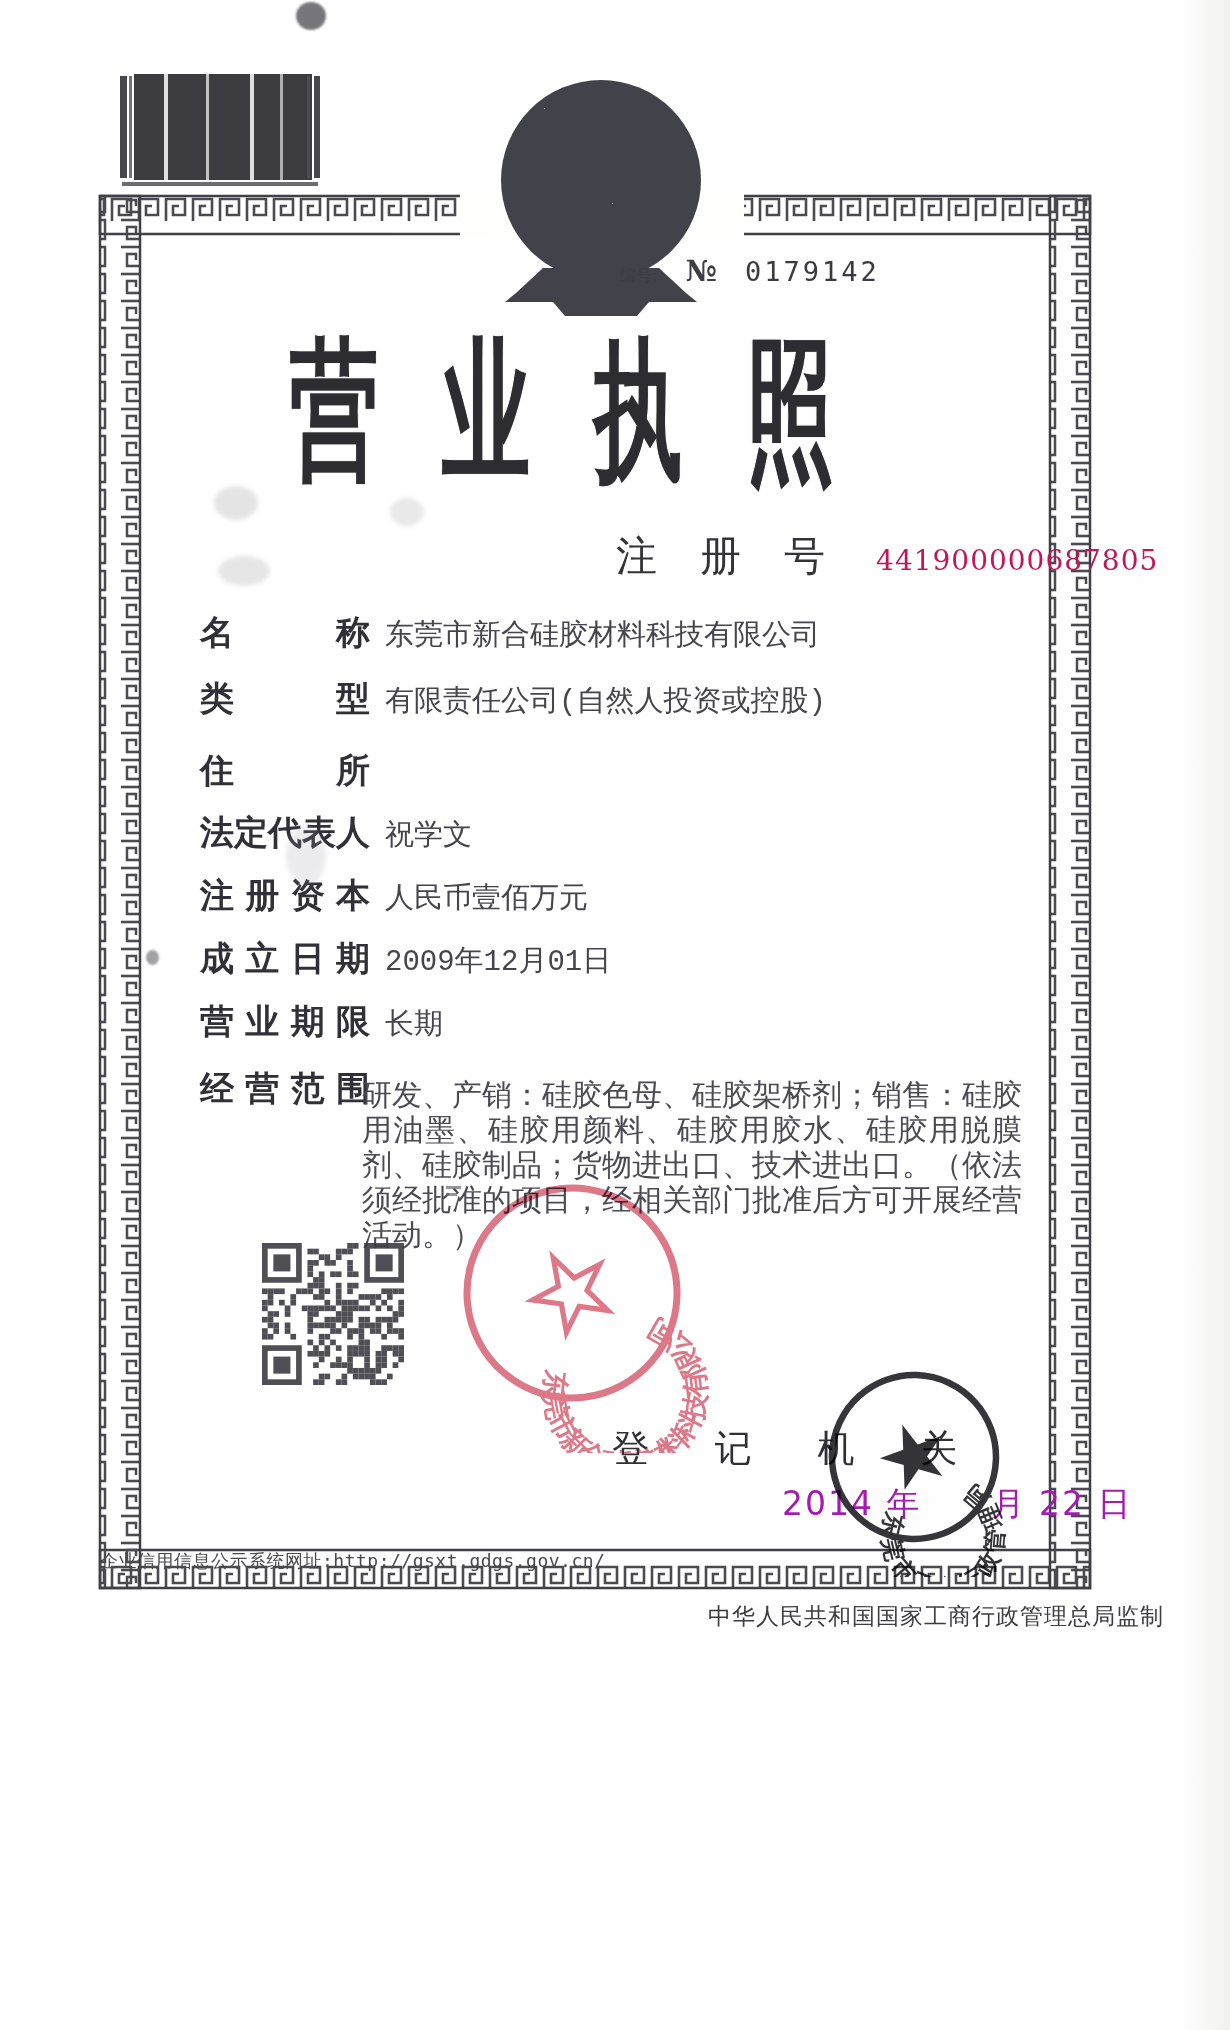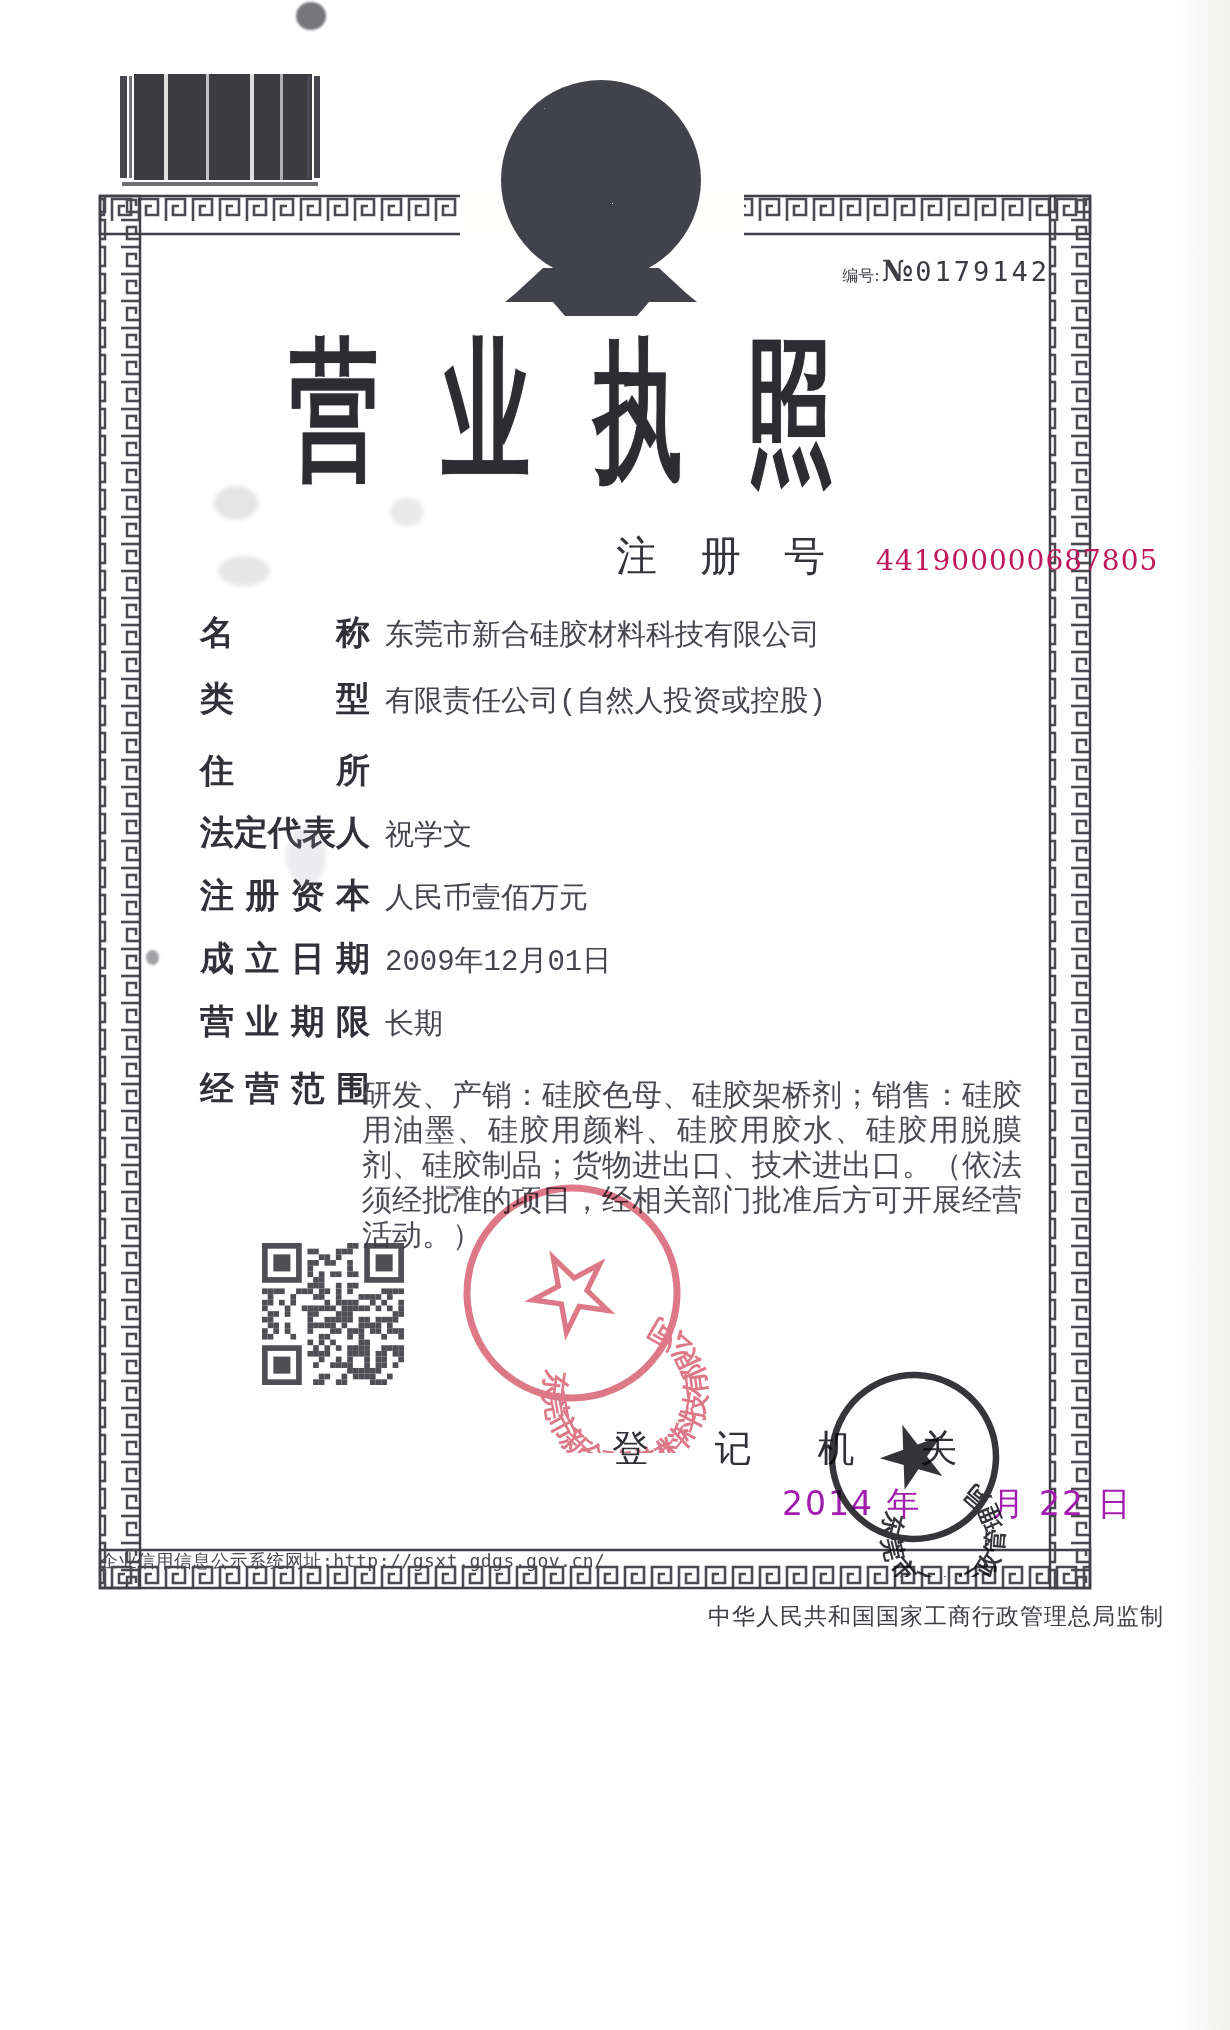--- a/index.html
+++ b/index.html
@@ -4,22 +4,22 @@
 <style>
   html,body{margin:0;padding:0;}
   body{
     width:1230px;height:2030px;position:relative;overflow:hidden;
     background:linear-gradient(90deg,#ffffff 0%,#fefefe 96%,#f1f1ef 100%);
     font-family:"DejaVu Sans",sans-serif;color:#35353c;
   }
   .abs{position:absolute;}
   .layer-svg{position:absolute;left:0;top:0;}
   
-  .serial-line{left:620px;top:254px;width:430px;display:flex;justify-content:flex-end;
-    align-items:baseline;gap:2px;color:#3d3d44;}
+  .serial-line{left:620px;top:254px;width:430px;display:flex;
+    align-items:baseline;gap:28px;color:#3d3d44;}
   .serial-symbol{font-family:"DejaVu Serif",serif;font-weight:bold;font-size:29px;}
   .serial-number{font-family:"DejaVu Sans Mono",monospace;font-size:27px;letter-spacing:3px;color:#3a3a40;}
   
   .title-row{left:258px;top:328px;width:540px;height:166px;display:flex;
     justify-content:space-between;align-items:center;}
   .title-char{font-size:152px;font-weight:bold;line-height:152px;color:#2c2c31;
     transform:scaleX(0.58);transform-origin:center;
     text-shadow:0 0 1px rgba(40,40,40,.7);}
   
   .regno-line{left:616px;top:524px;display:flex;align-items:baseline;gap:36px;}

